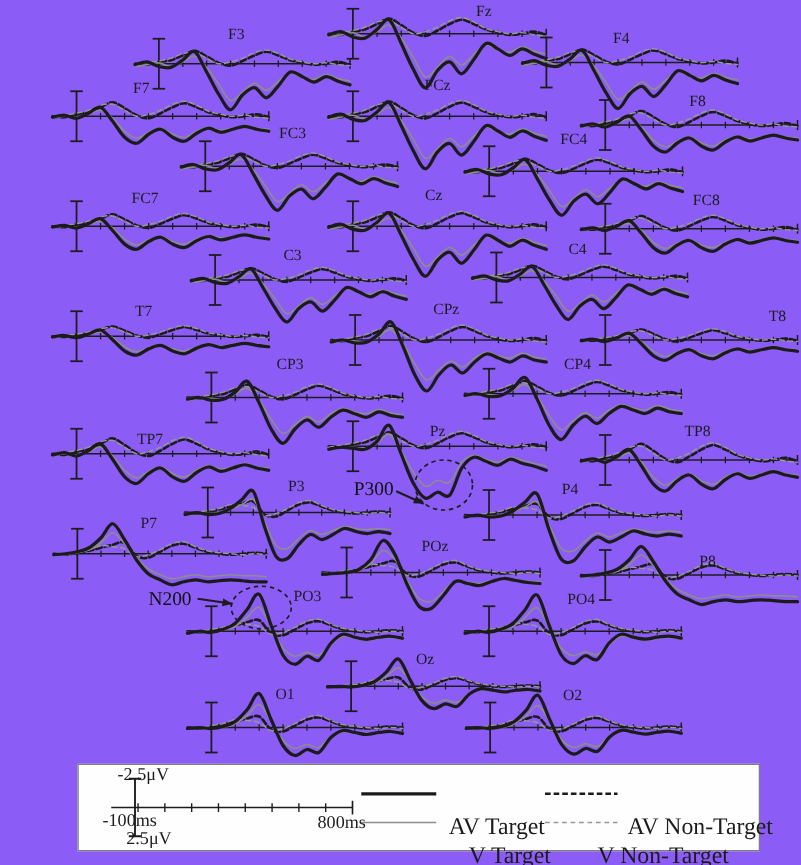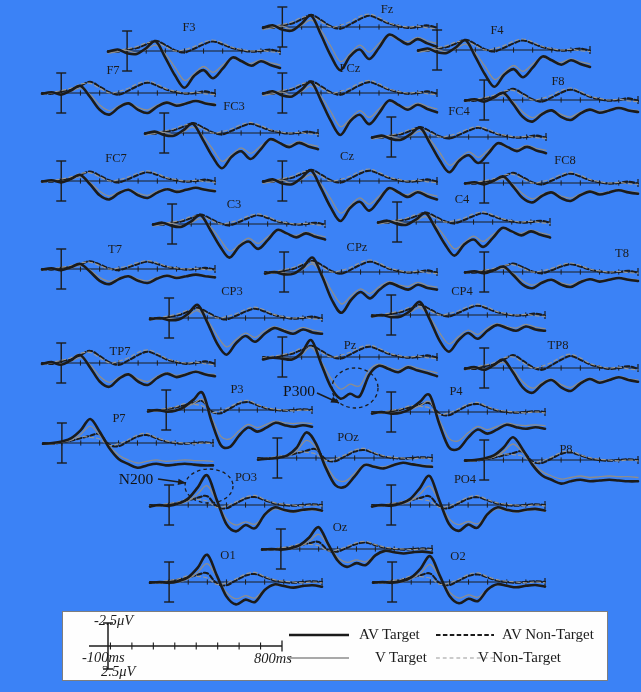--- a/index.html
+++ b/index.html
@@ -1,32 +1,32 @@
 <!DOCTYPE html>
 <html><head>
 <meta charset="utf-8">
 <style>
   html,body{margin:0;padding:0;background:#fff;}
-  .figure{position:relative;width:641px;height:692px;background:#3b82f6;overflow:hidden;
+  .figure{position:relative;width:641px;height:692px;background:#8b5cf6;overflow:hidden;
           font-family:"Liberation Serif","DejaVu Serif",serif;}
   #fig{position:absolute;left:0;top:0;}
   .legend-box{position:absolute;left:62px;top:611px;width:544px;height:68px;
               border:1.5px solid #7e7e7e;background:#fefefe;}
   #legend-axis{position:absolute;left:0;top:0;}
-  .lg-text{position:absolute;font-size:14.5px;color:#1c1c1c;white-space:nowrap;line-height:14px;font-style:italic;}
+  .lg-text{position:absolute;font-size:14.5px;color:#1c1c1c;white-space:nowrap;line-height:14px;}
   .neg-uv{left:31px;top:1px;}
   .pos-uv{left:38px;top:52px;}
   .start-ms{left:19px;top:38px;}
   .end-ms{left:191px;top:39px;}
   .sample-svg{position:absolute;width:62px;height:10px;overflow:visible;}
   .s-avt{left:226px;top:18px;}
   .s-avnt{left:373px;top:18px;}
   .s-vt{left:226px;top:41px;}
   .s-vnt{left:373px;top:41px;}
-  .lg-entry-label{position:absolute;font-size:15px;color:#1c1c1c;white-space:nowrap;}
+  .lg-entry-label{position:absolute;font-size:19px;color:#1c1c1c;white-space:nowrap;margin-top:25px;}
   .l-avt{left:296px;top:14px;}
   .l-avnt{left:439px;top:14px;}
   .l-vt{left:312px;top:37px;}
   .l-vnt{left:415px;top:37px;}
 </style>
 </head>
 <body>
 
 <div class="figure">
   <svg id="fig" width="641" height="692" viewBox="0 0 641 692">

